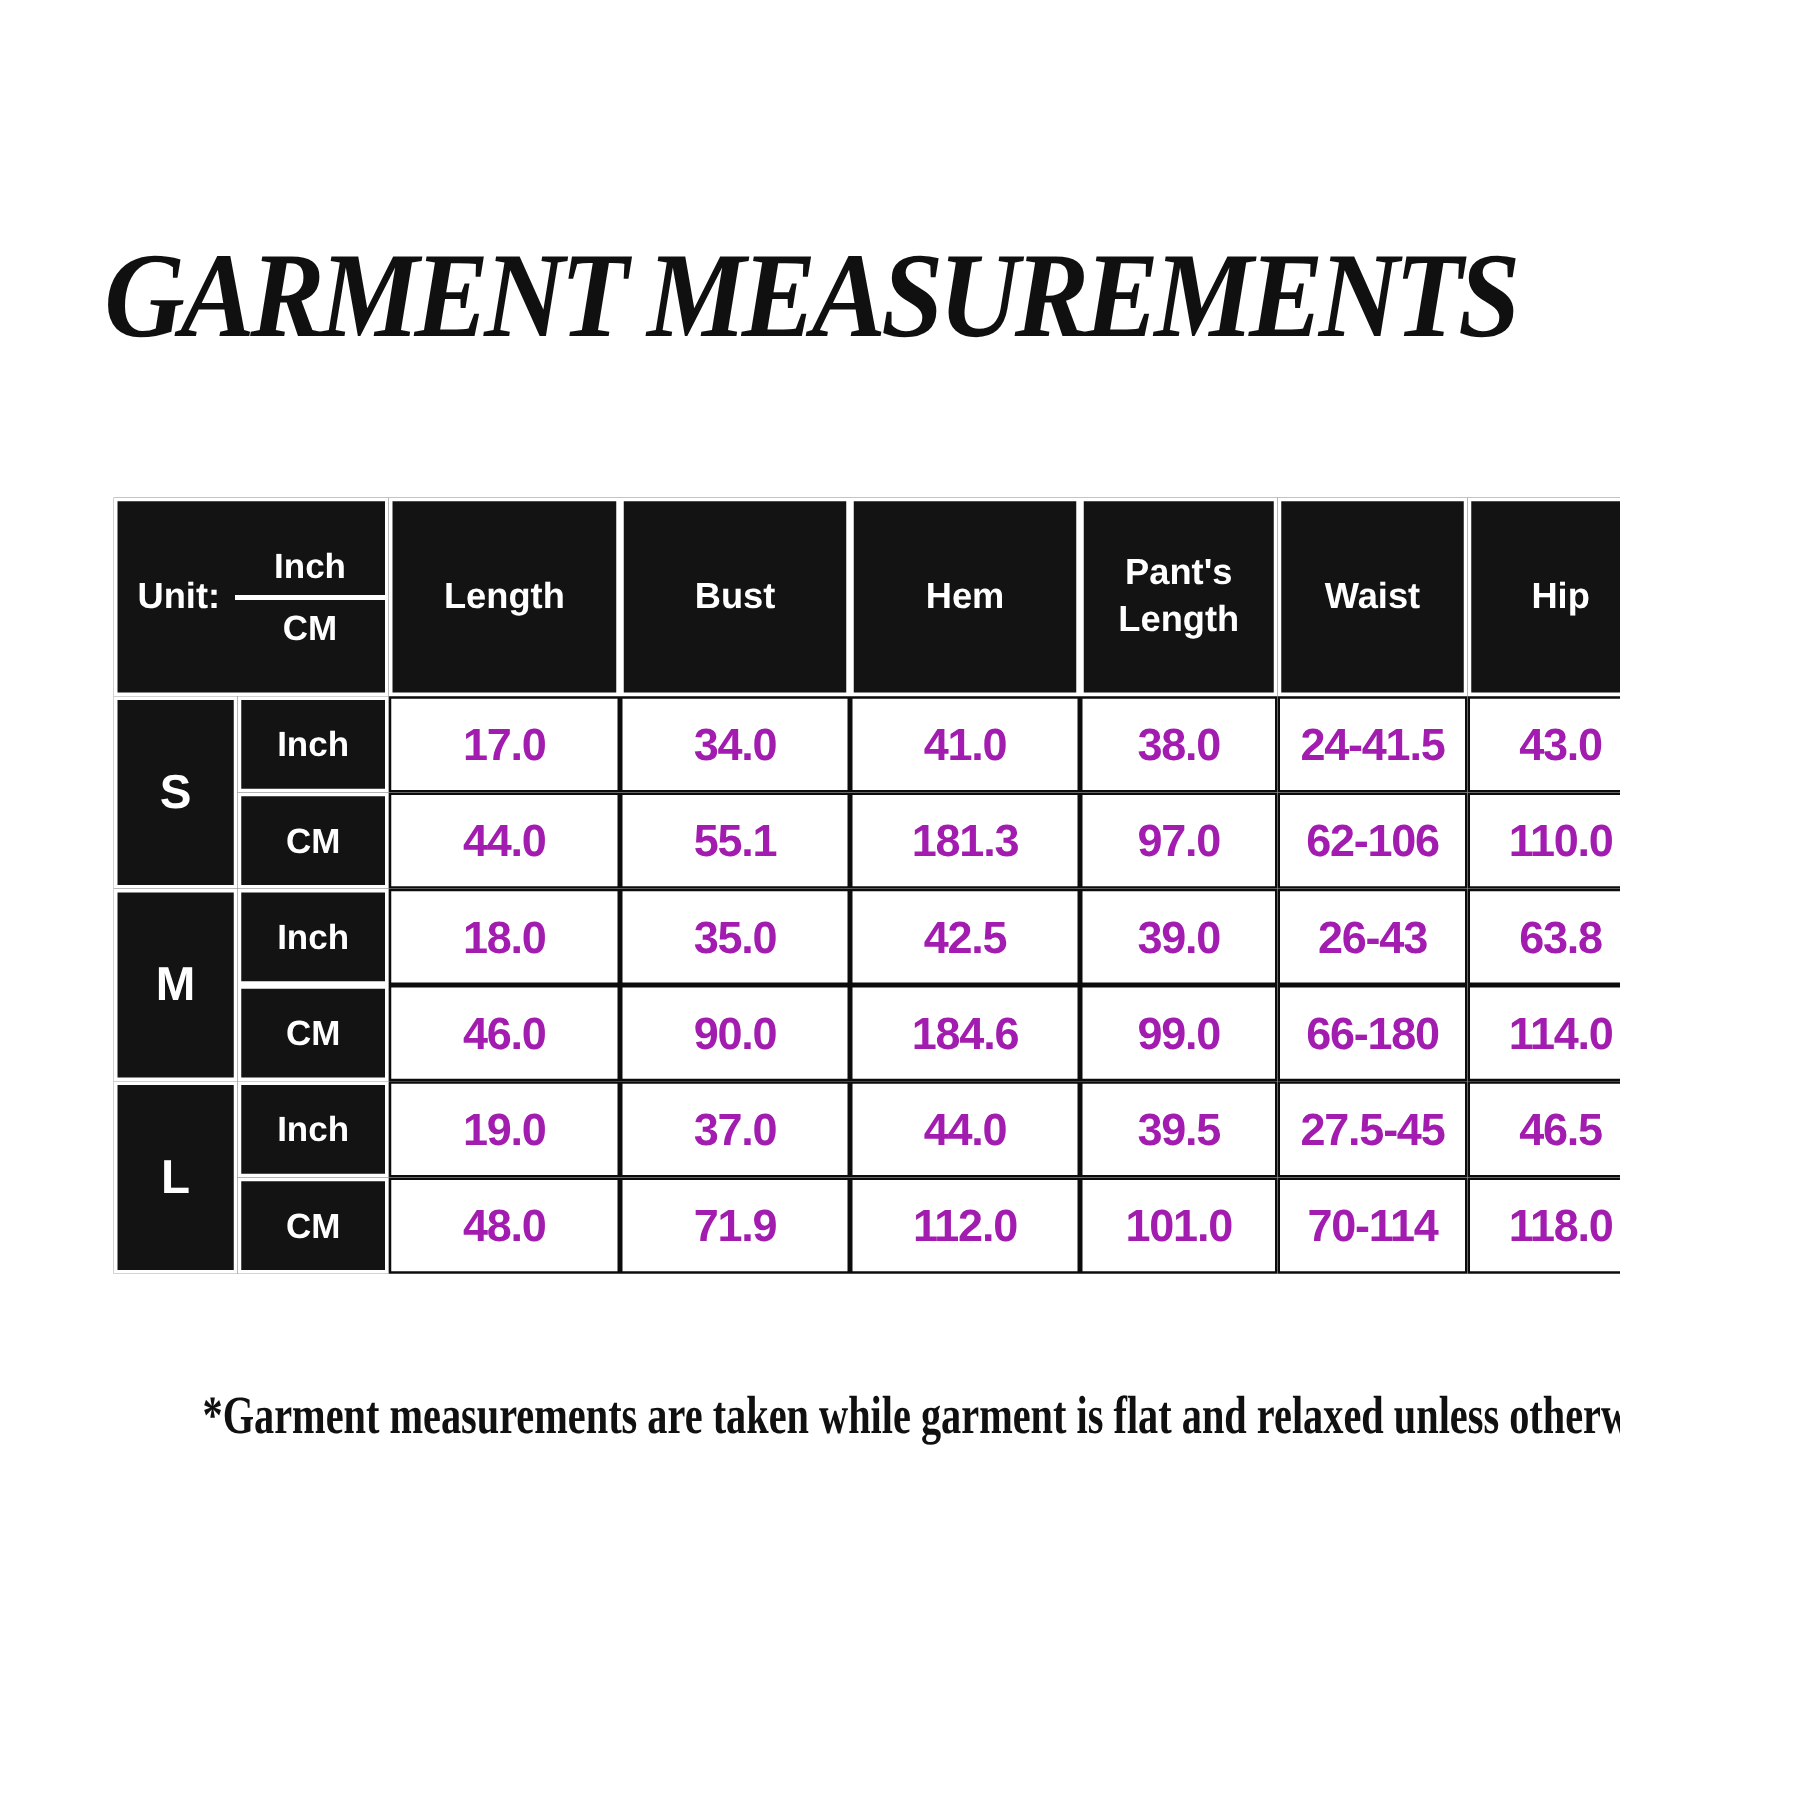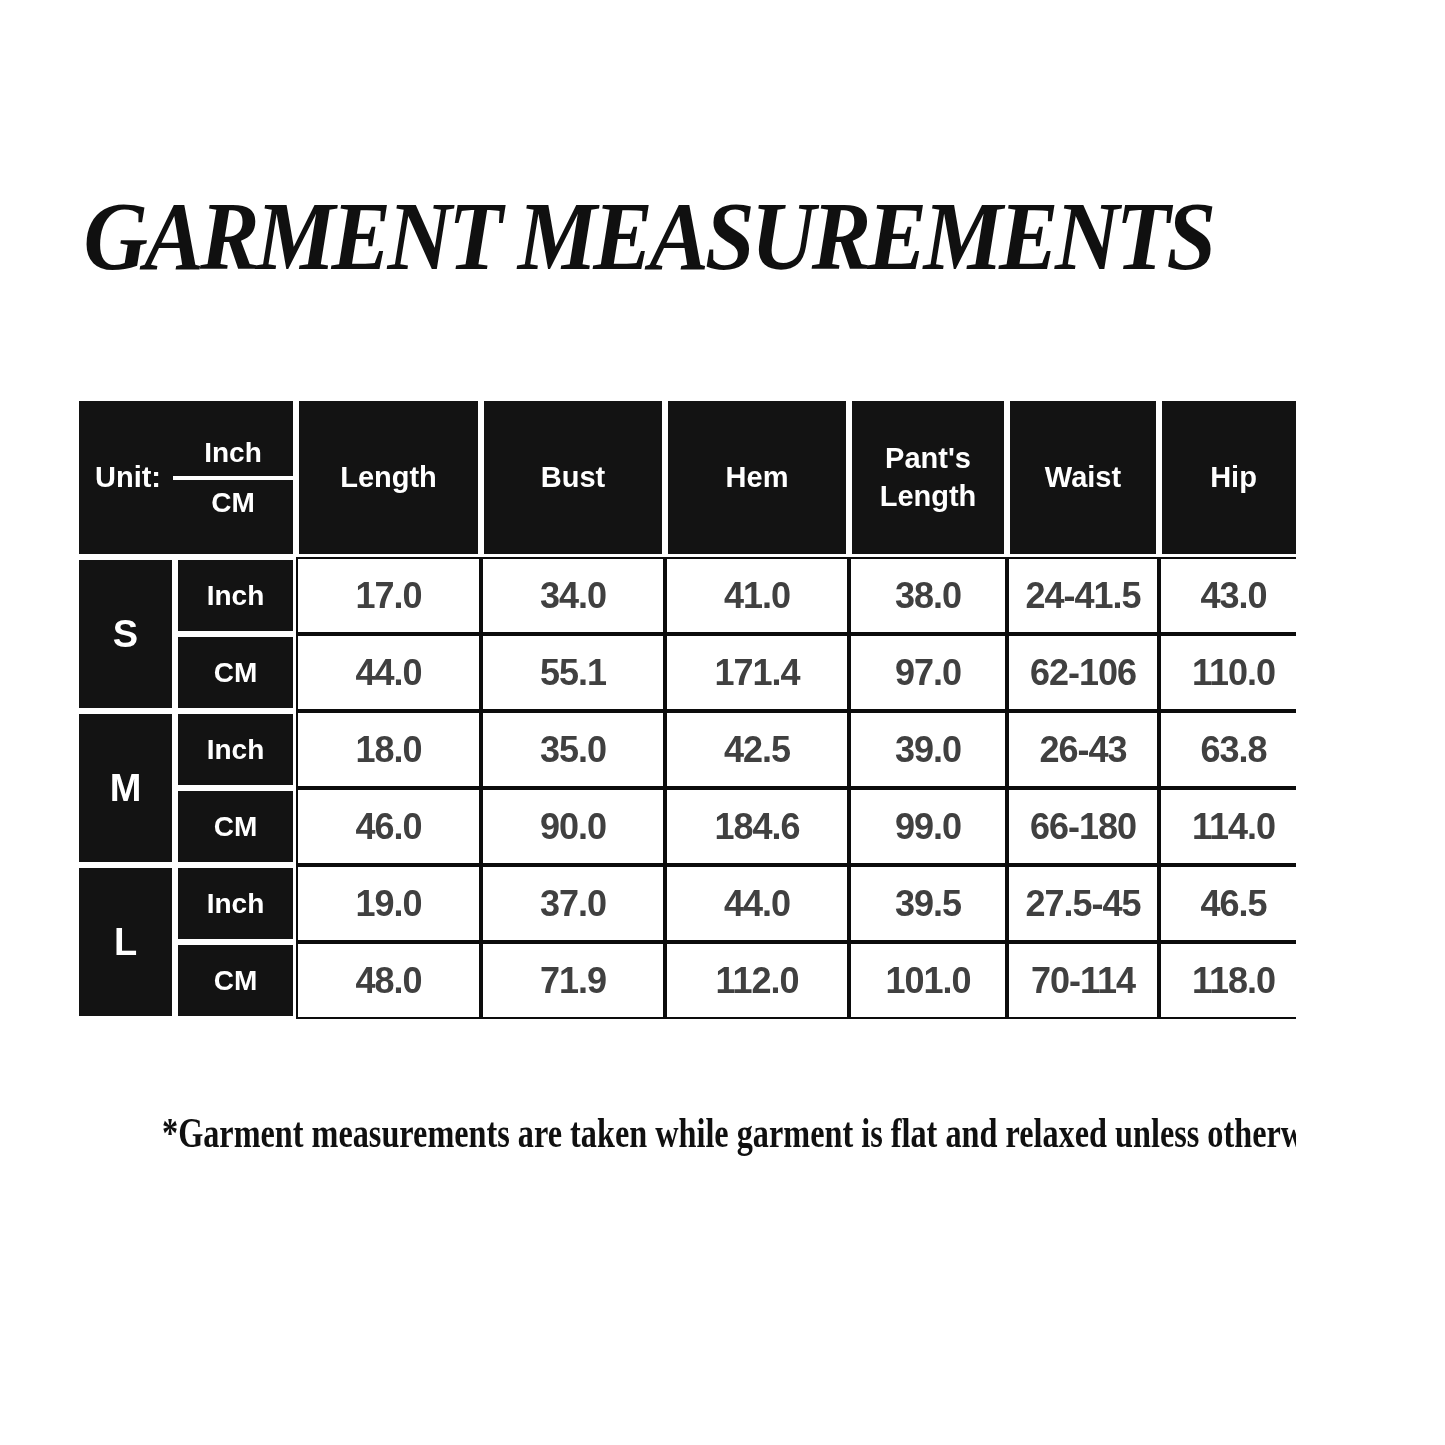--- a/index.html
+++ b/index.html
@@ -27,39 +27,39 @@
     color: #101010;
     white-space: nowrap;
     transform: scaleX(0.92);
     transform-origin: 50% 50%;
     line-height: 1.05;
   }
   
   table.chart {
     position: absolute;
     top: 398px;
-    left: 76px;
+    left: 91px;
     width: 1232px;
     table-layout: fixed;
     border-collapse: separate;
     border-spacing: 0;
   }
   table.chart th, table.chart td {
     text-align: center;
     vertical-align: middle;
     overflow: hidden;
   }
   .black {
     background: #131313;
     color: #ffffff;
     border: 3px solid #ffffff;
   }
   .white {
     background: #ffffff;
-    color: #404040;
+    color: #a21caf;
     border: 2px solid #0c0c0c;
   }
   tr.hrow th { height: 159px; }
   tr.drow td { height: 77px; }
   th.col-h {
     font-size: 29px;
     font-weight: bold;
     line-height: 1.3;
     padding: 0 6px;
   }
@@ -153,21 +153,21 @@
       <td class="white val-cell">34.0</td>
       <td class="white val-cell">41.0</td>
       <td class="white val-cell">38.0</td>
       <td class="white val-cell">24-41.5</td>
       <td class="white val-cell">43.0</td>
     </tr>
     <tr class="drow">
       <td class="black unit-cell">CM</td>
       <td class="white val-cell">44.0</td>
       <td class="white val-cell">55.1</td>
-      <td class="white val-cell">171.4</td>
+      <td class="white val-cell">181.3</td>
       <td class="white val-cell">97.0</td>
       <td class="white val-cell">62-106</td>
       <td class="white val-cell">110.0</td>
     </tr>
 
     <tr class="drow">
       <td rowspan="2" class="black size-cell">M</td>
       <td class="black unit-cell">Inch</td>
       <td class="white val-cell">18.0</td>
       <td class="white val-cell">35.0</td>

